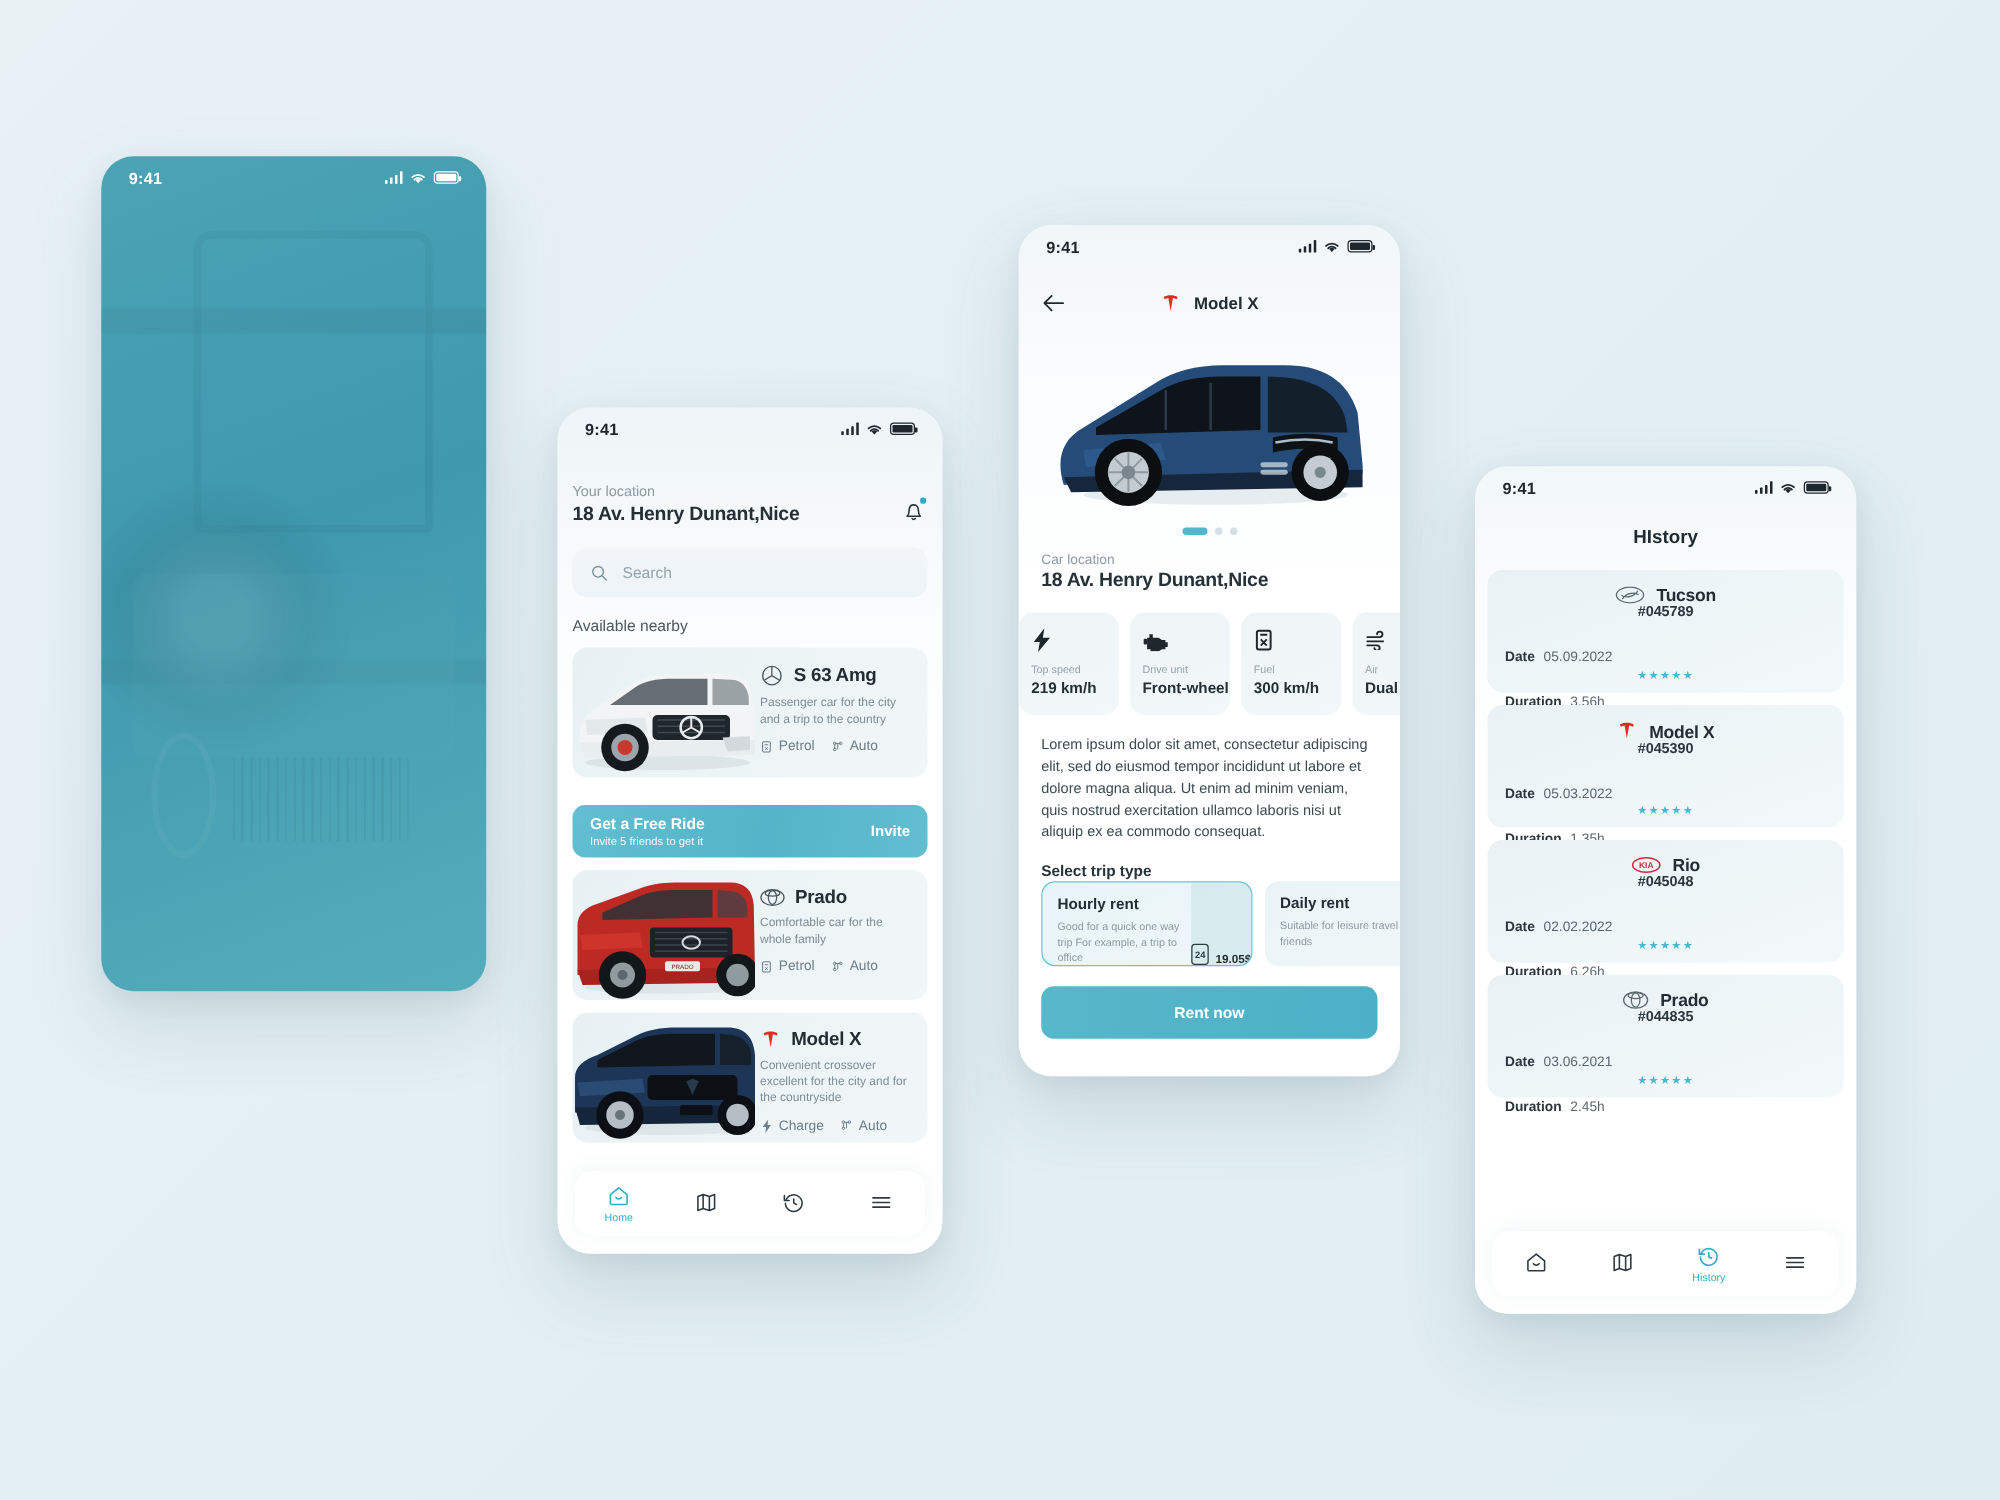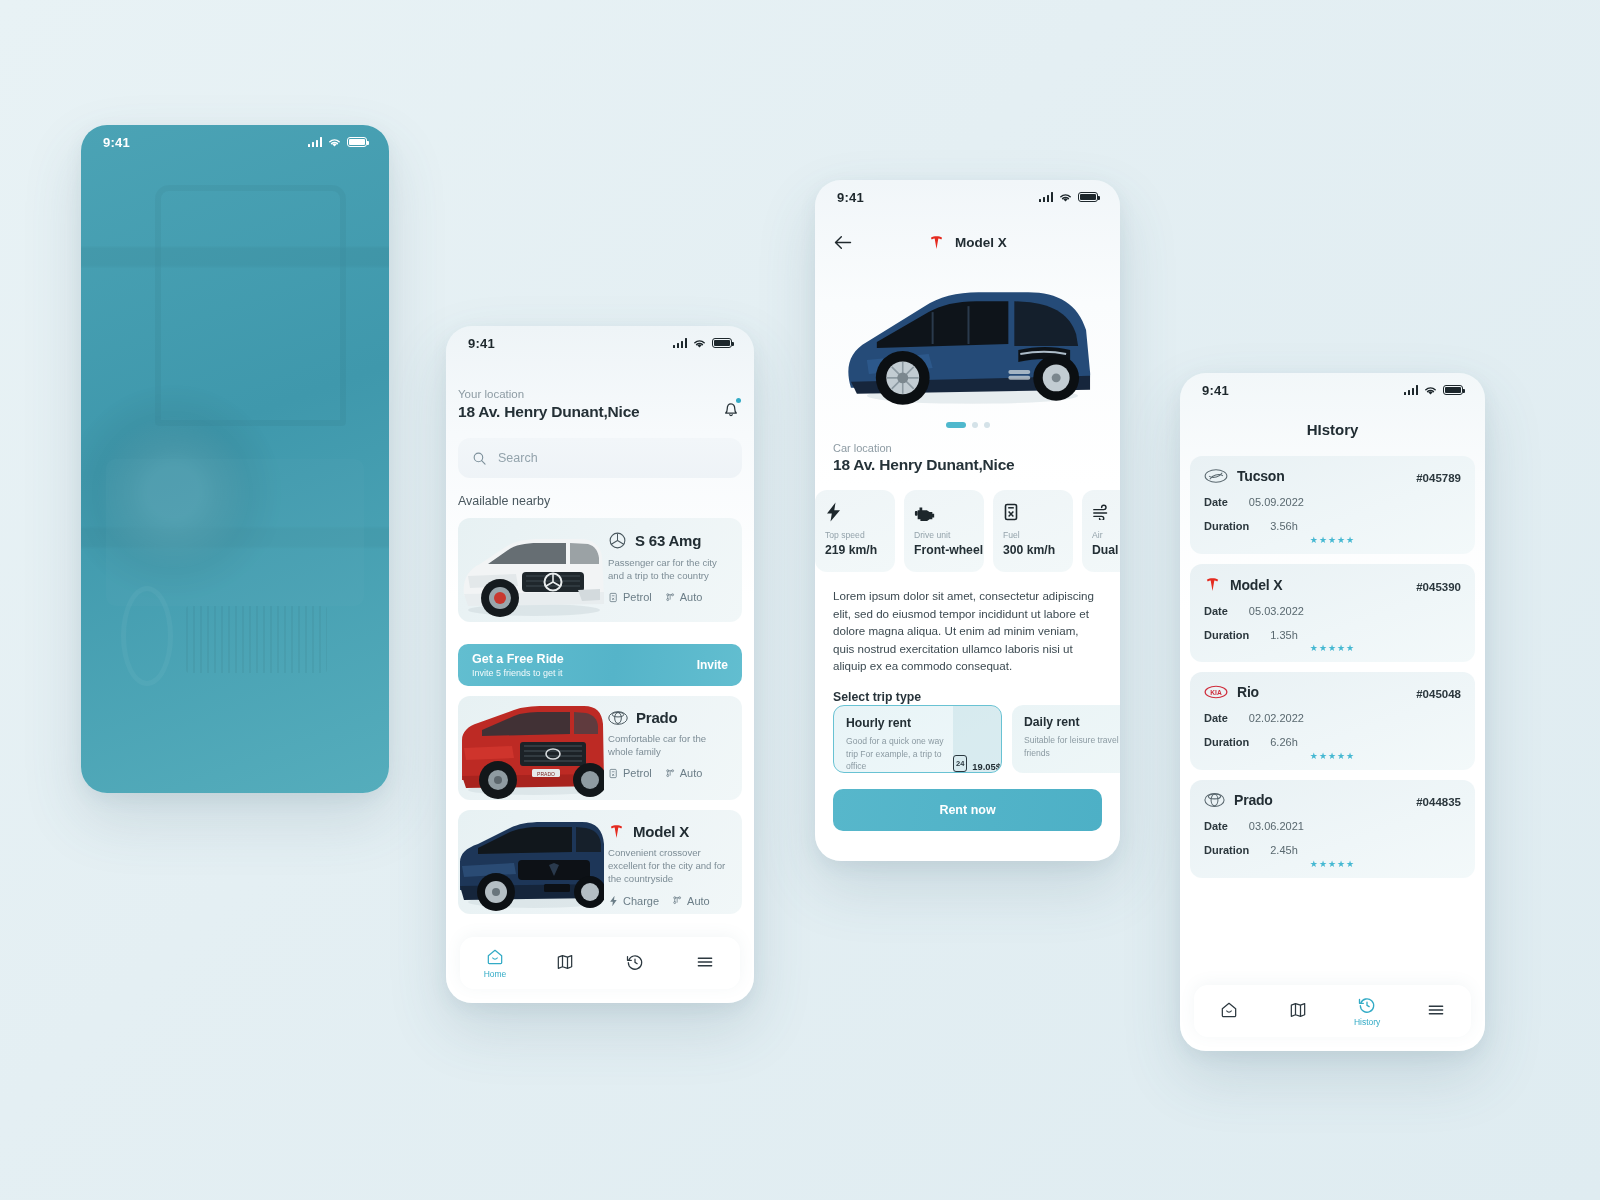--- a/index.html
+++ b/index.html
@@ -213,25 +213,25 @@
     background: linear-gradient(180deg,#f2f7f9 0%, #fafcfd 15%, #ffffff 35%);
     color: #253238;
   }
   .hist-title { text-align: center; font-size: 15px; font-weight: bold; margin-top: 14px; color: #202c32; }
   .hist-list { margin-top: 18px; }
   .histcard {
     margin: 0 10px 10px 10px; height: 98px; border-radius: 12px;
     background: linear-gradient(160deg,#e9f1f4 0%, #eff6f8 60%, #f3f9fa 100%);
     padding: 12px 14px 0 14px; position: relative;
   }
-  .histcard .toprow { display: flex; align-items: flex-end; justify-content: space-between; }
+  .histcard .toprow { display: flex; align-items: center; justify-content: space-between; flex-direction: column; }
   .histcard .left { display: flex; align-items: center; gap: 9px; }
   .histcard .hname { font-size: 14px; font-weight: bold; color: #222d33; letter-spacing: -.2px; }
   .histcard .onum { font-size: 11.5px; font-weight: bold; color: #2b373d; }
-  .kv { margin-top: 12px; font-size: 11px; display: flex; gap: 21px; }
+  .kv { margin-top: 24px; font-size: 11px; display: flex; gap: 7px; }
   .kv .k { font-weight: bold; color: #2b373d; }
   .kv .v { color: #59686f; }
   .stars { position: absolute; left: 0; right: 0; bottom: 9px; text-align: center; font-size: 9px; letter-spacing: 1px; color: #45b8d2; }
 
   .brandsvg { display: block; }
 </style>
 </head>
 <body>
 
 <div class="stage">

